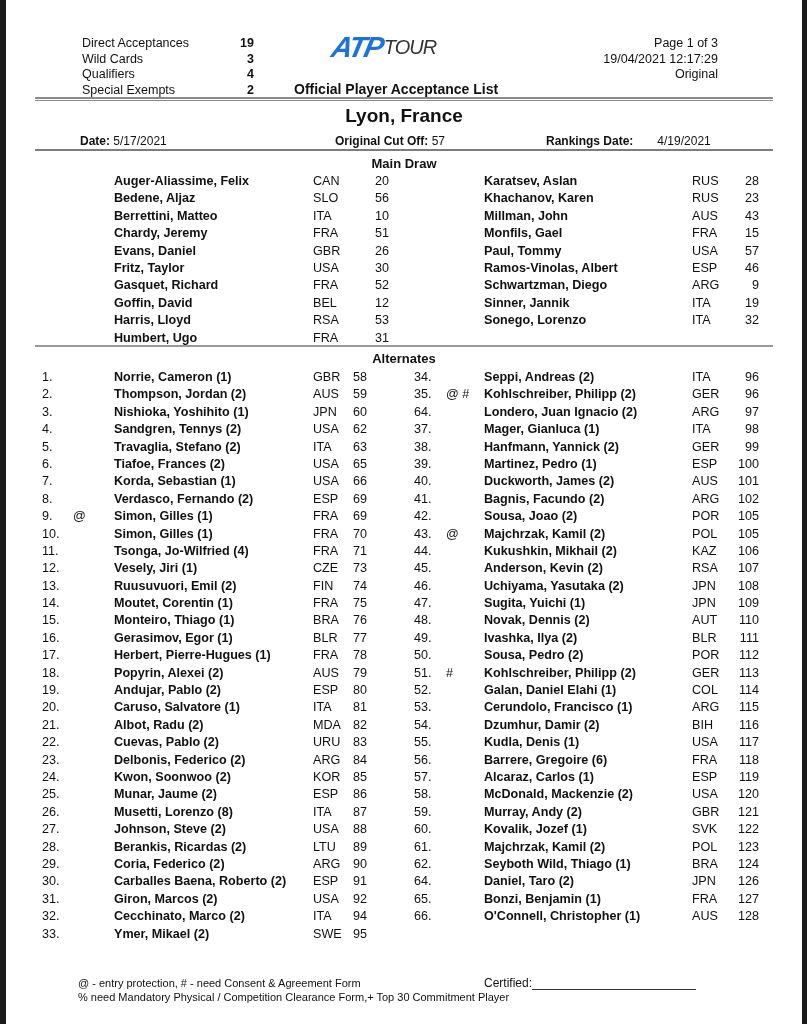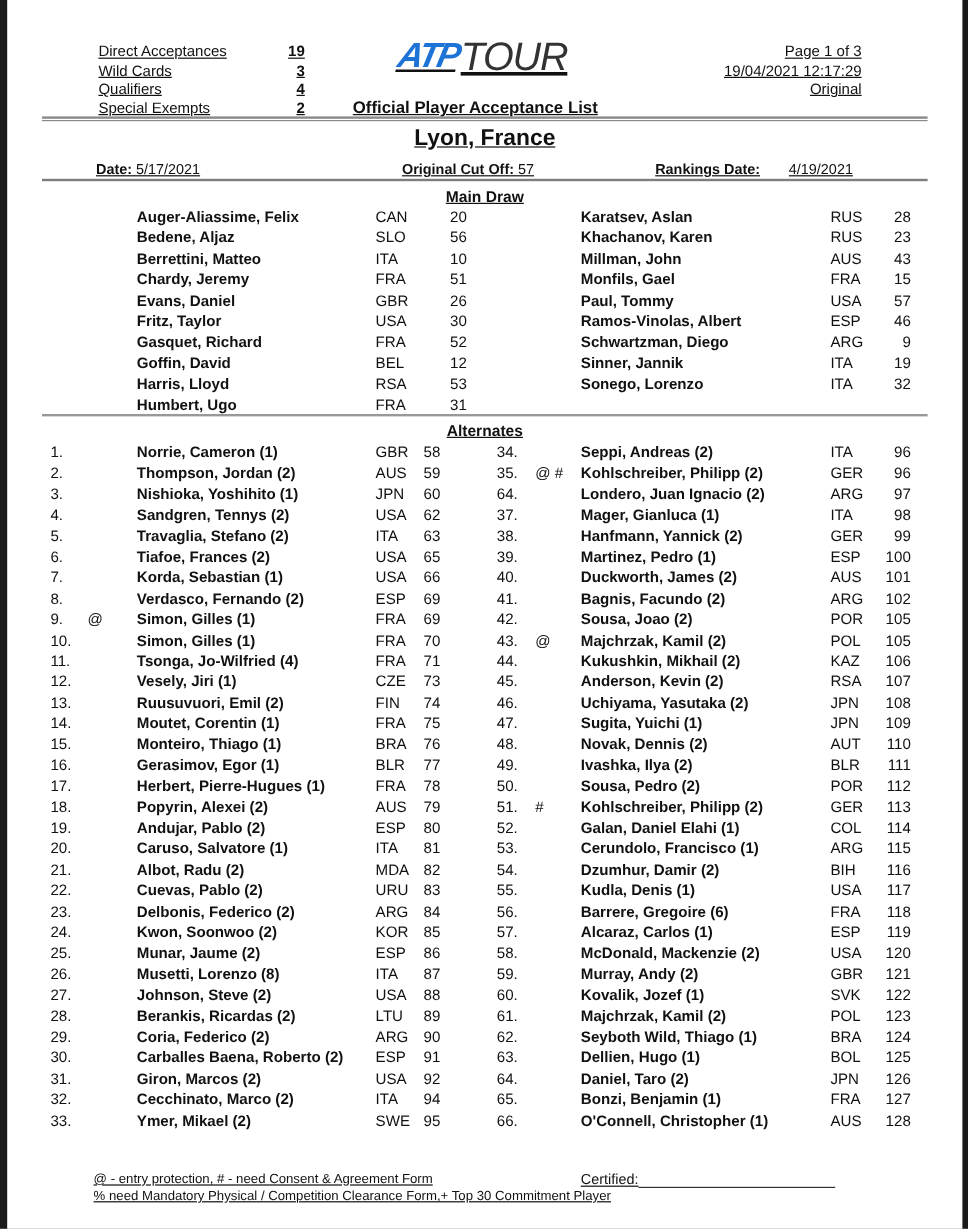--- a/index.html
+++ b/index.html
@@ -6,31 +6,31 @@
   body {
     width: 807px; height: 1024px; position: relative; overflow: hidden;
     background: #1a1a1a;
     font-family: "Liberation Sans", sans-serif;
     color: #111;
   }
   .page {
     position: absolute; left: 6px; top: 0; width: 796px; height: 1024px;
     background: #ffffff;
   }
-  .abs { position: absolute; white-space: nowrap; text-decoration: underline; }
+  .abs { position: absolute; white-space: nowrap; }
   .stats { left: 76px; top: 36px; font-size: 12.5px; line-height: 15.6px; }
   .stats .row { display: flex; width: 172px; justify-content: space-between; }
   .stats .val { font-weight: bold; width: 20px; text-align: right; }
   .logo { left: 326px; top: 30px; height: 34px; display: flex; align-items: center; }
   .logo .atp {
     font-size: 29px; font-weight: bold; font-style: italic; color: #1e74d6;
     letter-spacing: -2px; transform: skewX(-12deg); display: inline-block;
   }
   .logo .tour {
-    font-size: 33px; font-style: italic; color: #333; margin-left: 2px;
+    font-size: 20px; font-style: italic; color: #333; margin-left: 2px;
     letter-spacing: -1px; font-weight: normal;
   }
   .meta-right { right: 84px; top: 36px; font-size: 12.5px; line-height: 15.6px; text-align: right; }
   .doc-title { left: 288px; top: 81px; font-size: 14px; font-weight: bold; }
   .rule-double { left: 29px; width: 738px; height: 4px; top: 97px;
     border-top: 2px solid #8a8a8a; border-bottom: 1px solid #8a8a8a; box-sizing: border-box; }
   .city { left: 0; width: 796px; text-align: center; top: 105px; font-size: 19px; font-weight: bold; }
   .dateline { top: 134px; font-size: 12px; }
   .rule { left: 29px; width: 738px; height: 0; border-top: 2px solid #7d7d7d; }
   .section-title { left: 0; width: 796px; text-align: center; font-size: 13px; font-weight: bold; }
@@ -629,27 +629,20 @@
         <span class="num" style="left:723px;width:30px">123</span>
       </div>
       <div class="prow">
         <span style="left:408px">62.</span>
         <span style="left:440px"></span>
         <span class="name" style="left:478px">Seyboth Wild, Thiago (1)</span>
         <span style="left:686px">BRA</span>
         <span class="num" style="left:723px;width:30px">124</span>
       </div>
       <div class="prow">
-        <span style="left:408px">63.</span>
-        <span style="left:440px"></span>
-        <span class="name" style="left:478px">Dellien, Hugo (1)</span>
-        <span style="left:686px">BOL</span>
-        <span class="num" style="left:723px;width:30px">125</span>
-      </div>
-      <div class="prow">
         <span style="left:408px">64.</span>
         <span style="left:440px"></span>
         <span class="name" style="left:478px">Daniel, Taro (2)</span>
         <span style="left:686px">JPN</span>
         <span class="num" style="left:723px;width:30px">126</span>
       </div>
       <div class="prow">
         <span style="left:408px">65.</span>
         <span style="left:440px"></span>
         <span class="name" style="left:478px">Bonzi, Benjamin (1)</span>

